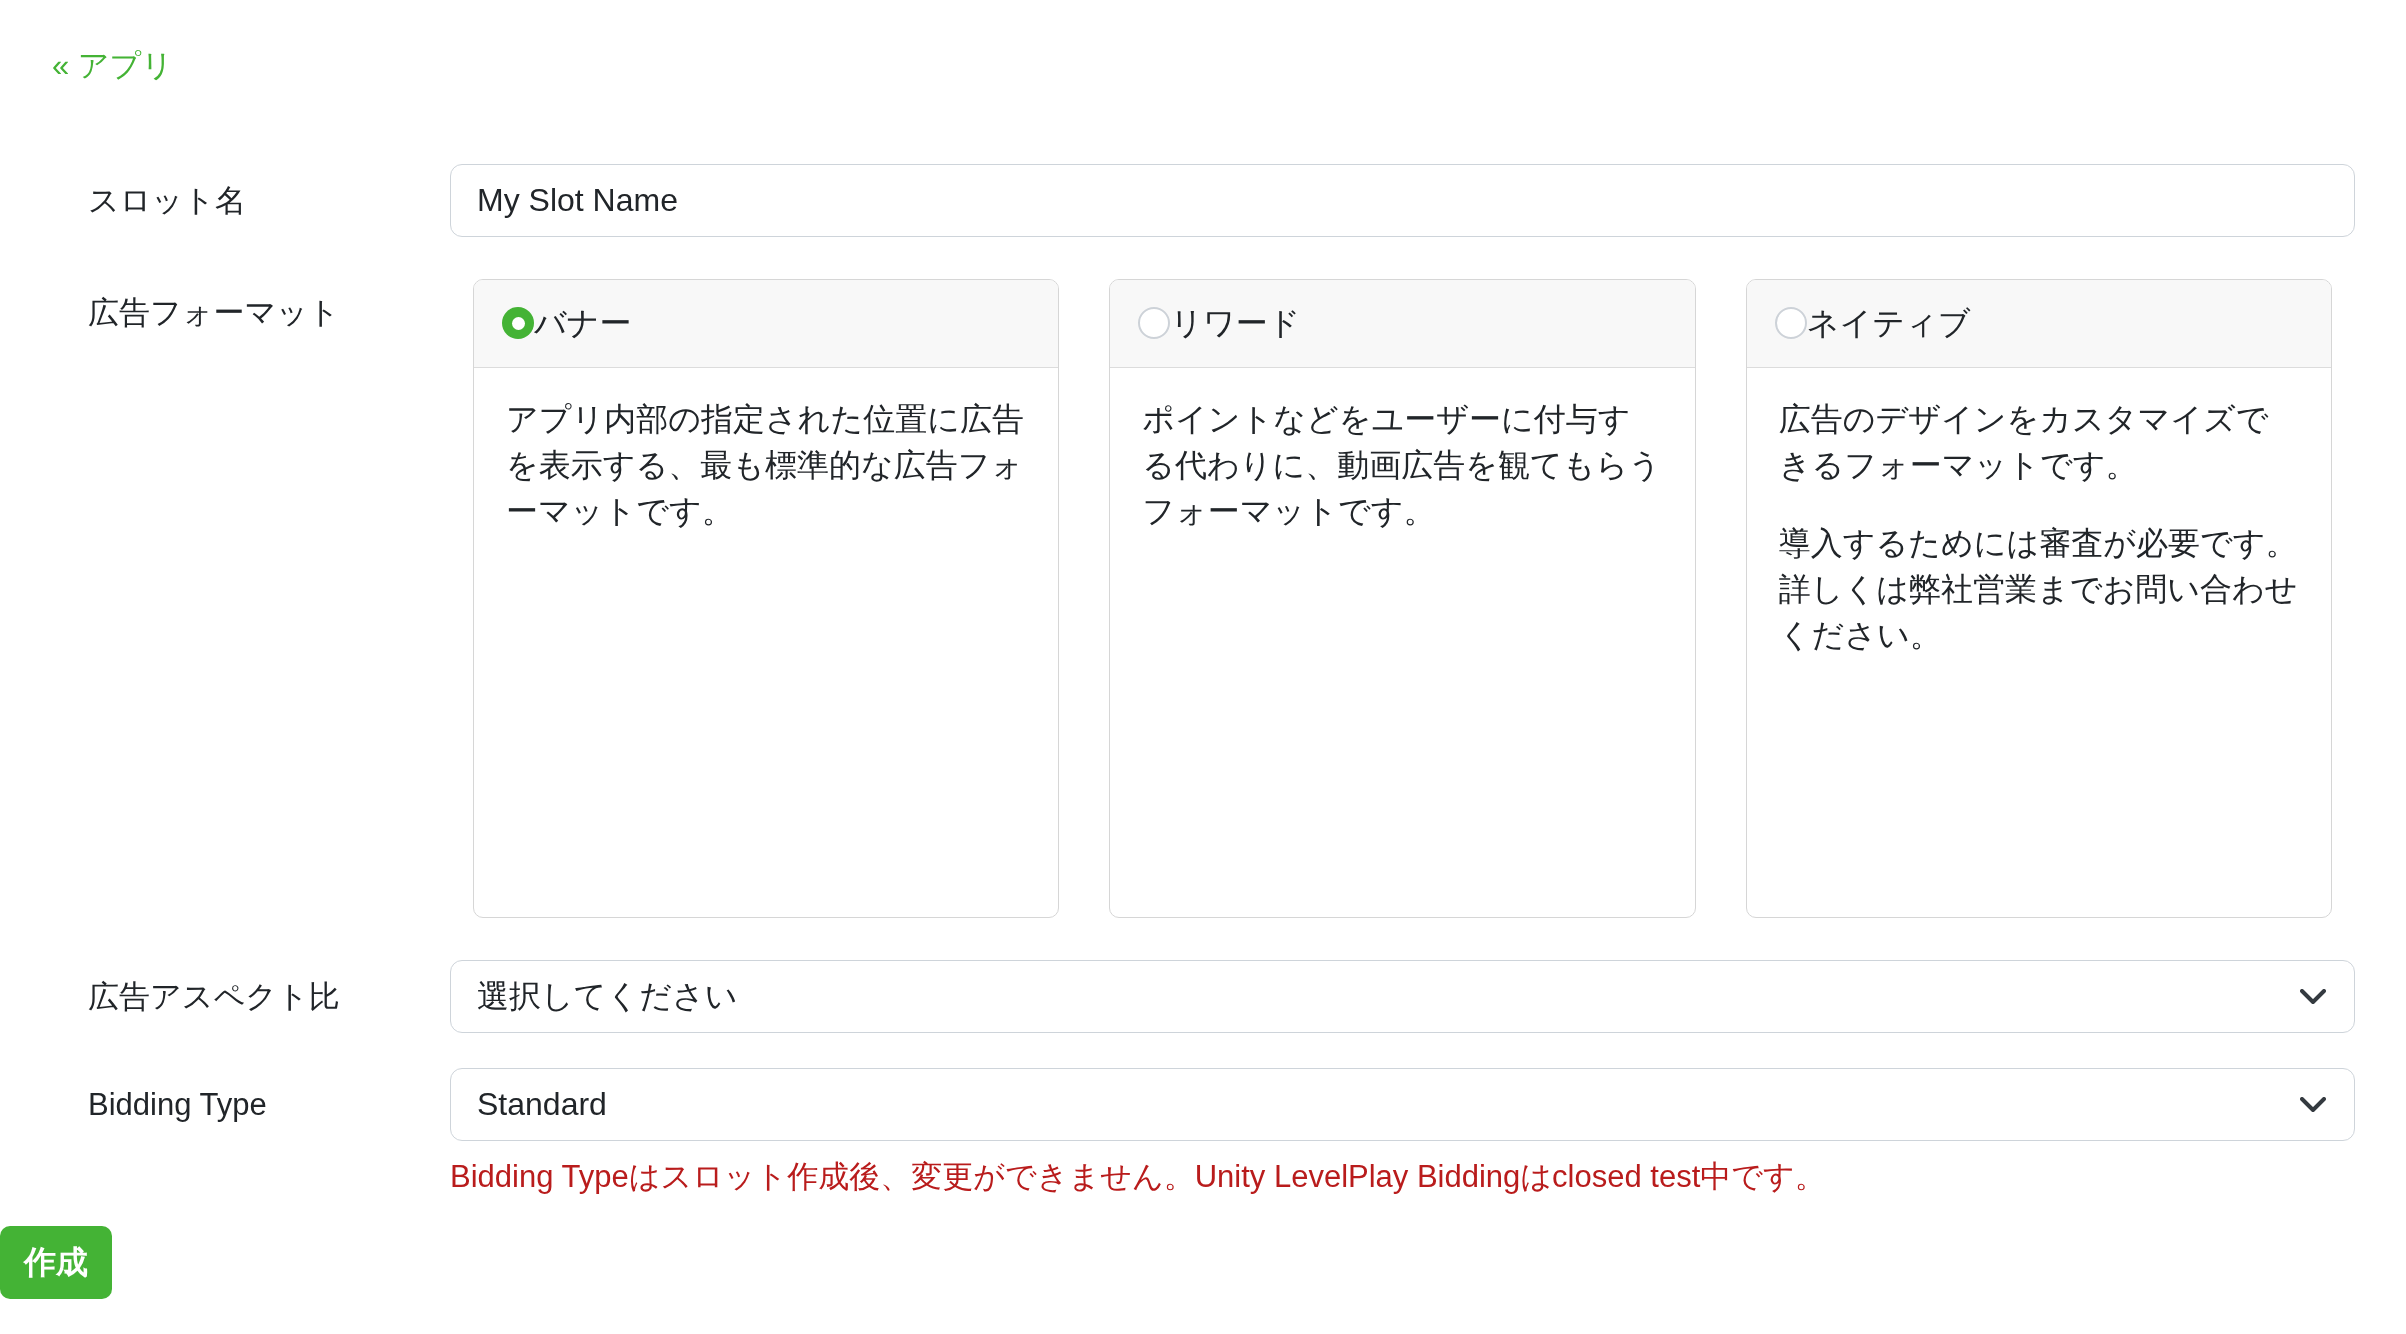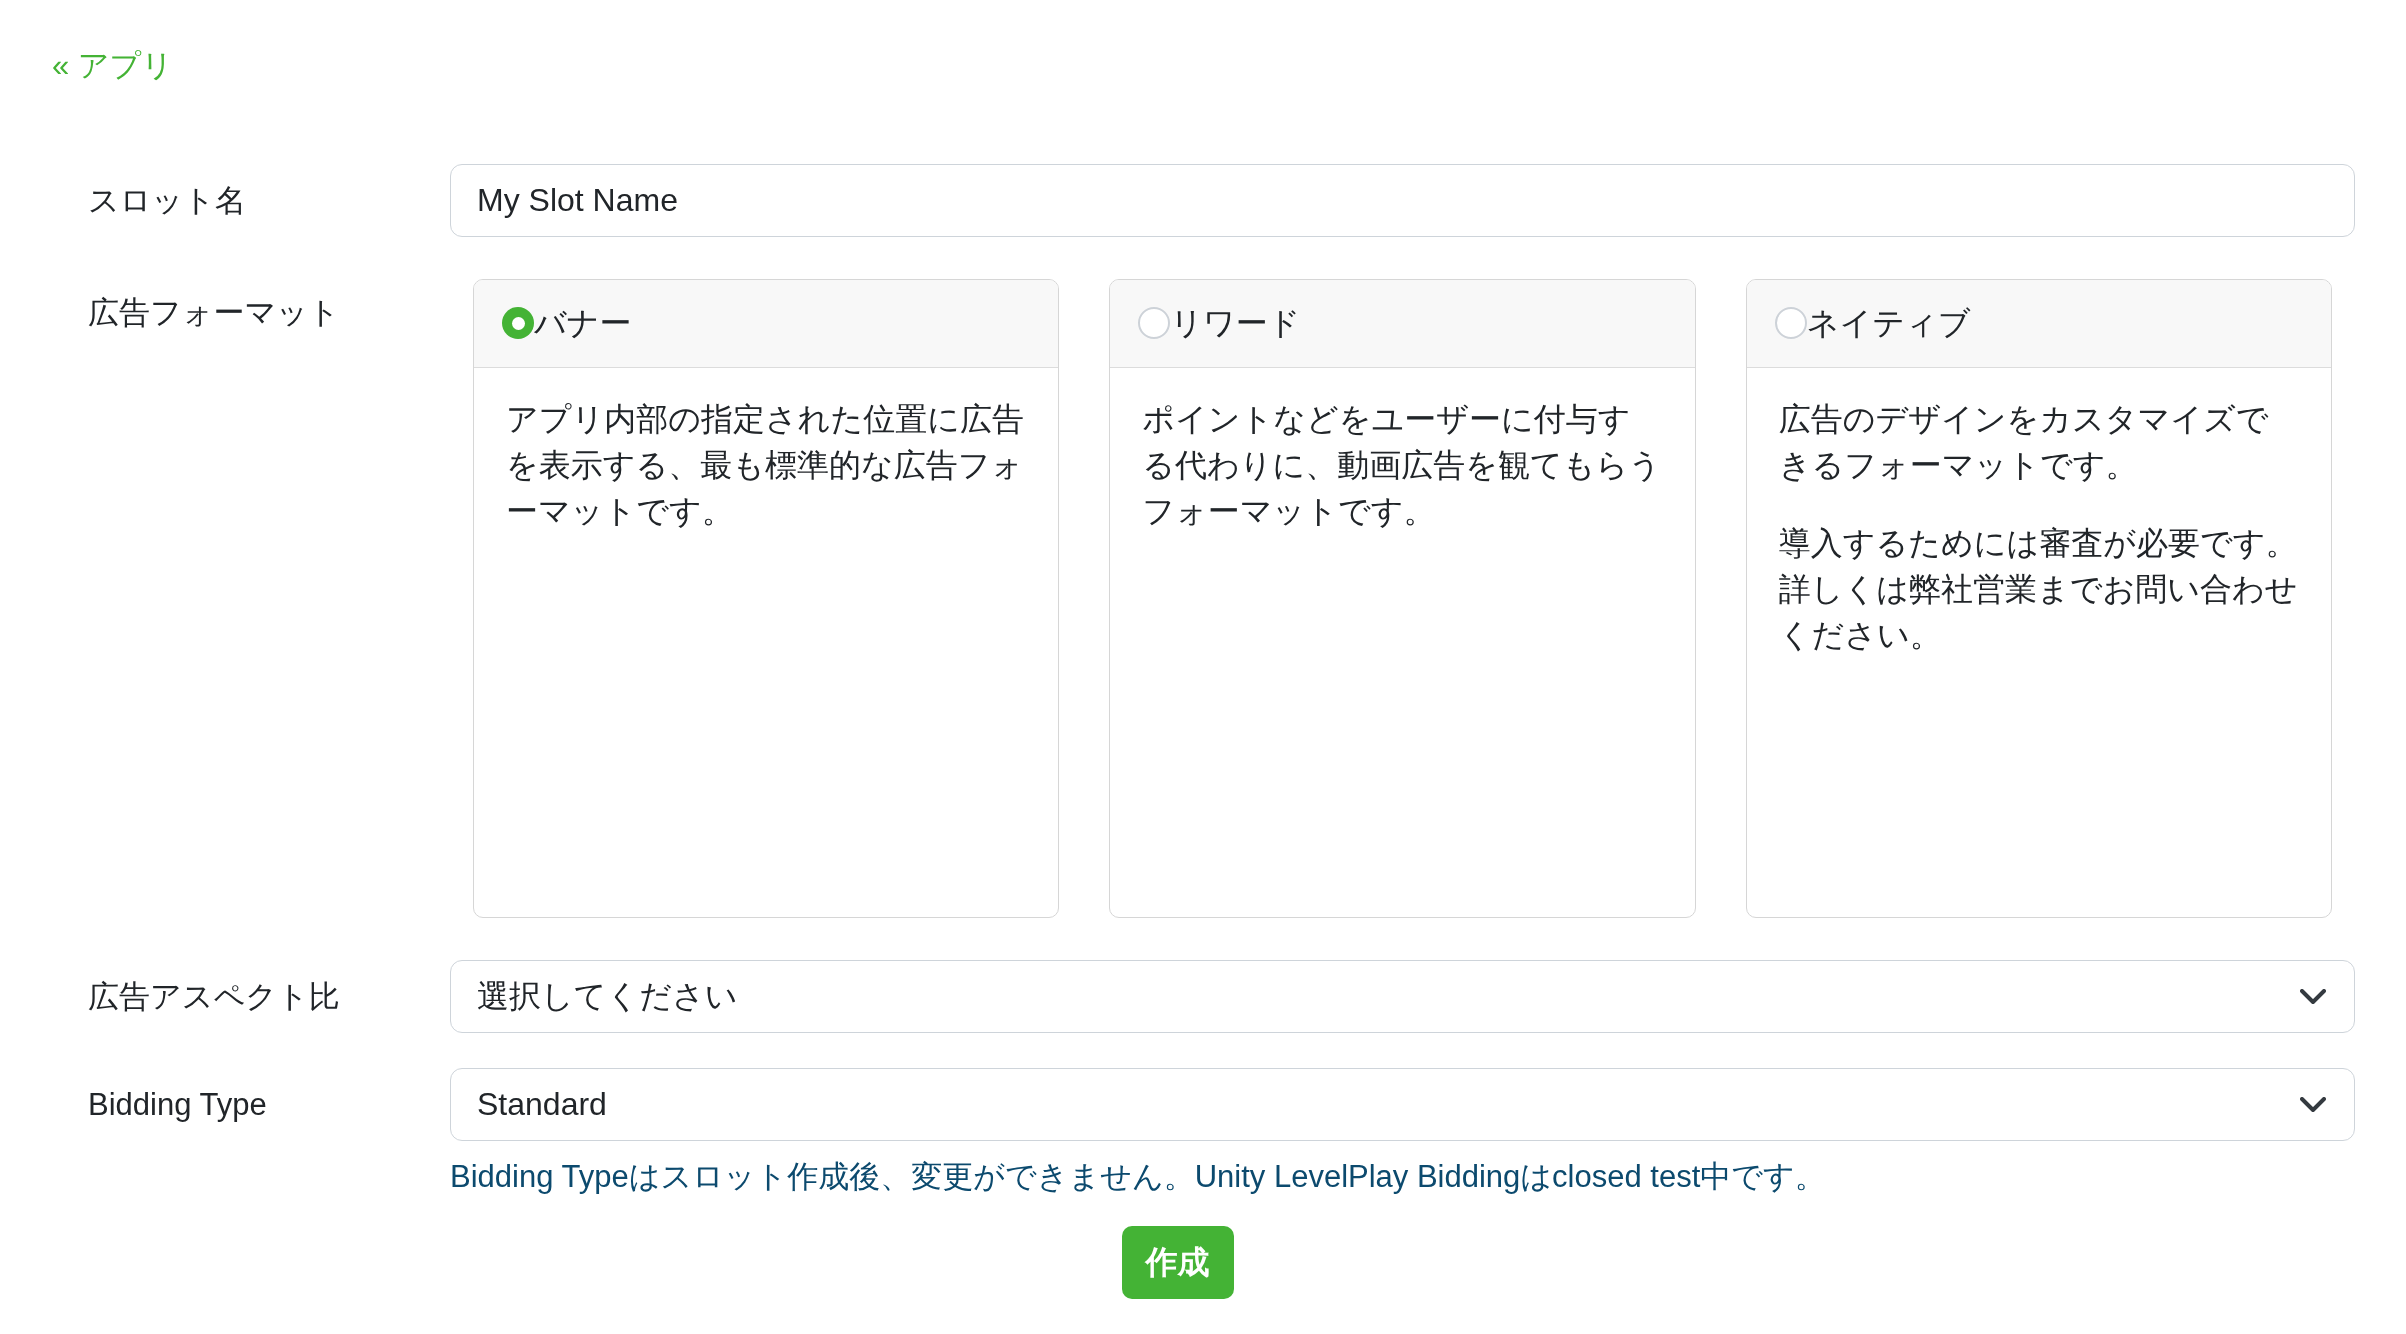--- a/index.html
+++ b/index.html
@@ -13,21 +13,21 @@
 
   .form-row{display:flex;align-items:flex-start;}
   .label-col{width:450px;box-sizing:border-box;padding-left:88px;flex-shrink:0;font-weight:400;font-size:31px;line-height:40px;}
   .label-col.center{height:73px;display:flex;align-items:center;}
   .control-col{width:1905px;flex-shrink:0;}
 
   .row-slot{margin-top:77px;}
   .row-format{margin-top:42px;}
   .row-aspect{margin-top:42px;}
   .row-bidding{margin-top:35px;}
-  .row-actions{margin-top:28px;display:flex;justify-content:center;width:2355px;}
+  .row-actions{margin-top:28px;display:flex;justify-content:flex-start;width:2355px;}
 
   .text-input{
     box-sizing:border-box;width:100%;height:73px;border:1px solid #ced4da;border-radius:12px;
     padding:0 26px;font-size:32px;color:#212529;background:#fff;outline:none;font-family:inherit;
   }
   .select{
     box-sizing:border-box;position:relative;width:100%;height:73px;border:1px solid #ced4da;border-radius:12px;
     display:flex;align-items:center;padding:0 84px 0 26px;font-size:32px;color:#212529;background:#fff;cursor:pointer;
   }
   .select .chev{position:absolute;right:28px;top:50%;transform:translateY(-50%);display:block;}
@@ -47,21 +47,21 @@
   .radio.checked::after{
     content:"";position:absolute;left:50%;top:50%;width:13px;height:13px;margin:-6.5px 0 0 -6.5px;
     border-radius:50%;background:#fff;
   }
   .card-title{font-size:32px;line-height:45px;max-width:300px;}
   .card-body{padding:28px 32px;font-size:32px;line-height:46px;}
   .card-body p{margin:0;}
   .card-body p + p{margin-top:32px;}
   .card-body p:empty{display:none;}
 
-  .helper{margin-top:14px;font-size:31px;line-height:43px;color:#0c4a6e;}
+  .helper{margin-top:14px;font-size:31px;line-height:43px;color:#b91c1c;}
 
   .create-btn{
     display:flex;align-items:center;justify-content:center;height:73px;padding:0 24px;
     background:#44b335;color:#ffffff;border:none;border-radius:10px;font-size:32px;font-weight:600;
     font-family:inherit;cursor:pointer;
   }
 </style>
 </head>
 <body>
 

